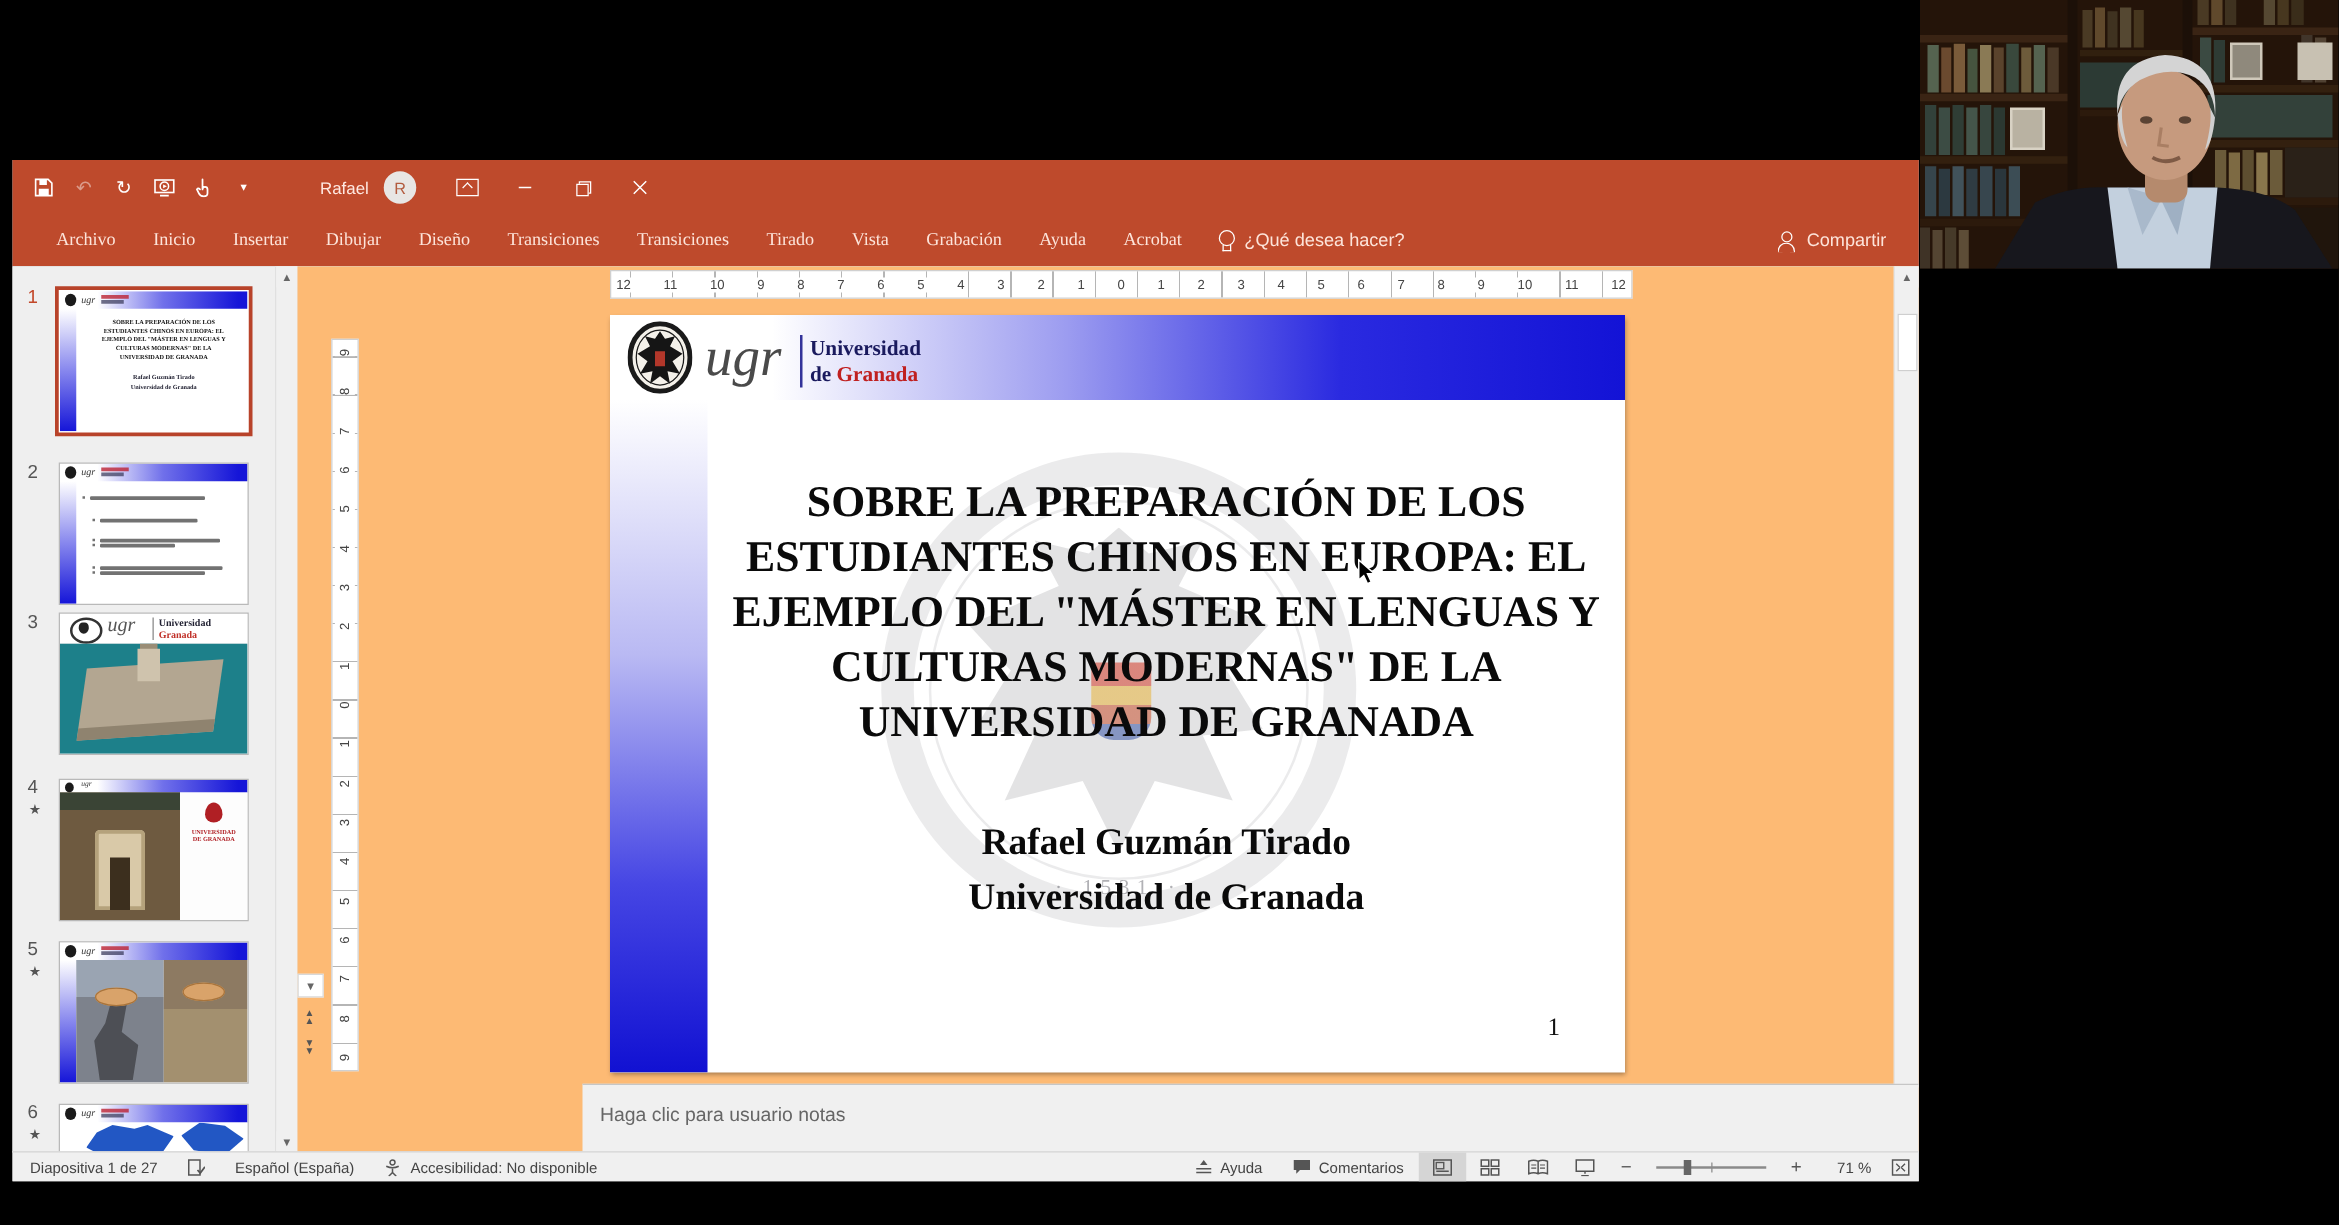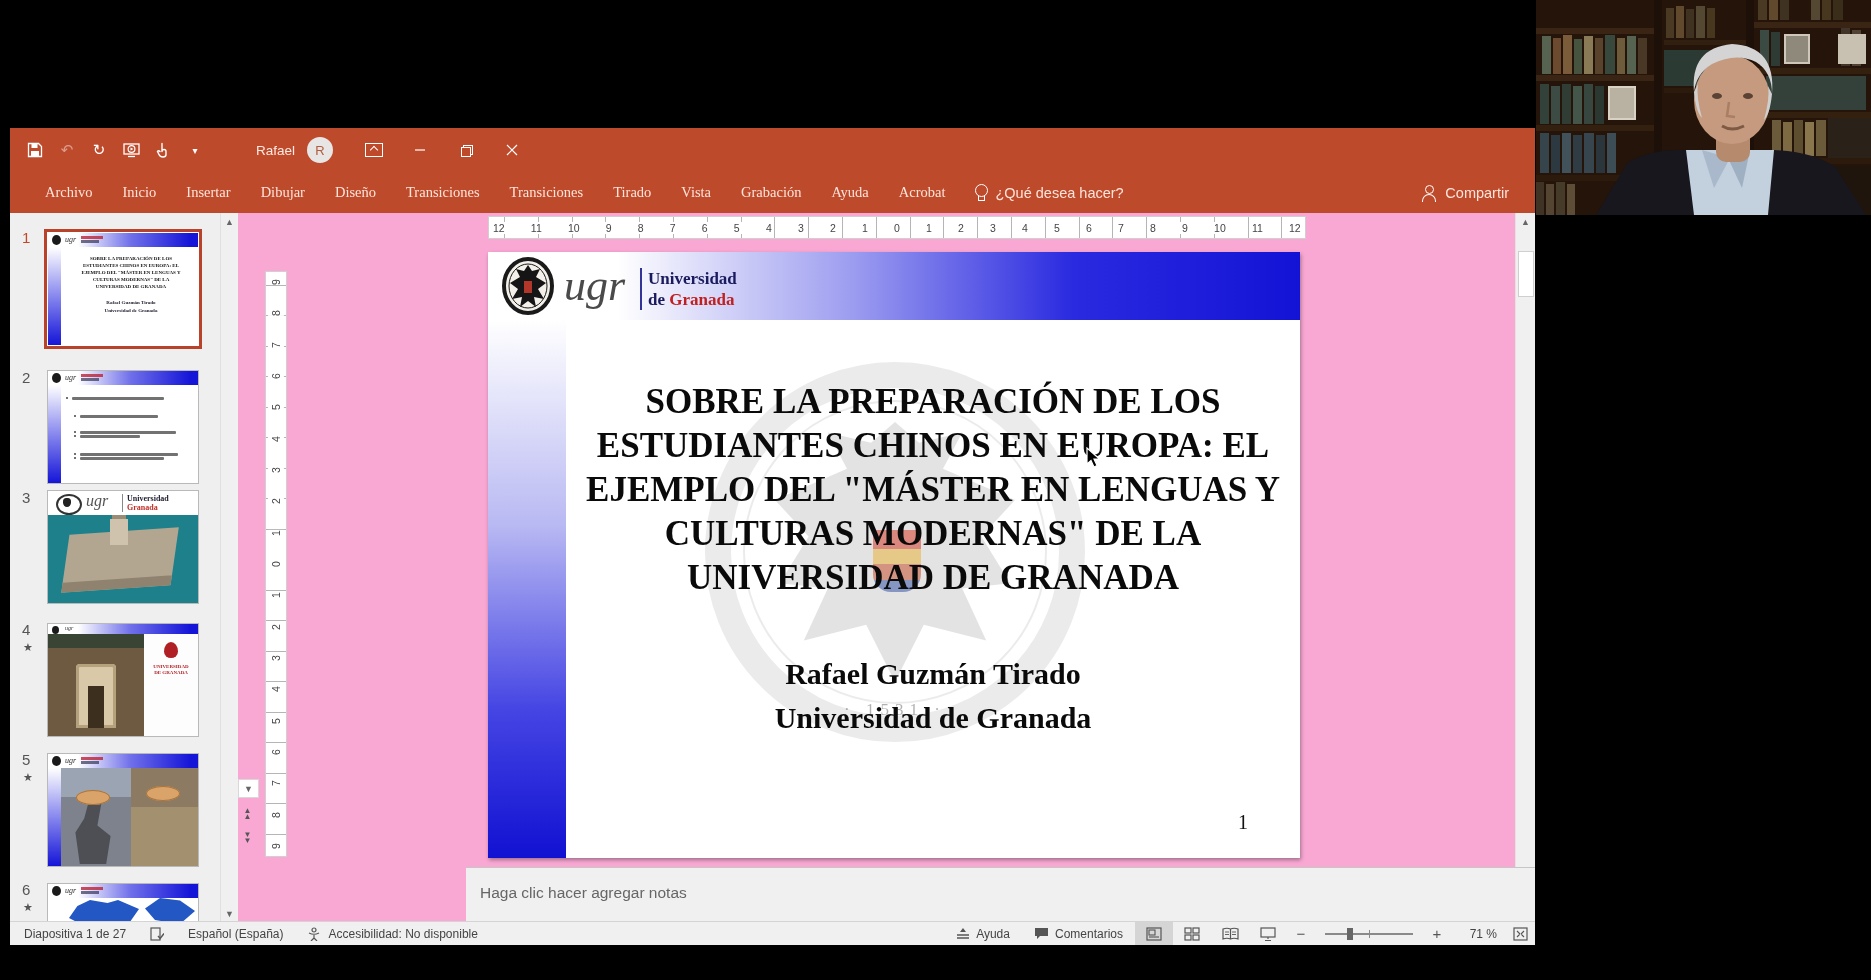--- a/index.html
+++ b/index.html
@@ -77,21 +77,21 @@
   .t5-statue{position:absolute;left:10px;top:26px;width:44px;height:70px;background:#4d4f55;clip-path:polygon(20% 100%,10% 55%,30% 35%,45% 0,70% 10%,60% 45%,90% 60%,80% 100%);}
   .t5-pR{position:absolute;top:14px;left:83px;right:0;bottom:0;background:linear-gradient(#8d7a62 0 40%,#a3906f 40% 100%);}
   .t5-oval{position:absolute;width:34px;height:15px;background:#d9a36a;border-radius:50%;box-shadow:inset 0 0 0 1px #a8743c;}
   
   .t6-map{position:absolute;top:14px;left:13px;right:0;bottom:0;background:#fff;}
   .t6-land{position:absolute;background:#2257c4;}
   
   .pscroll{position:absolute;right:0;top:0;width:17px;bottom:0;background:#f0f0f0;border-left:1px solid #e0e0e0;}
   .arr{position:absolute;left:0;width:17px;height:17px;display:flex;align-items:center;justify-content:center;color:#666;font-size:9px;background:#f0f0f0;}
   
-  .editor{position:absolute;left:228px;top:0;right:0;bottom:0;background:#f9a8d4;}
+  .editor{position:absolute;left:228px;top:0;right:0;bottom:0;background:#fdba74;}
   .hruler{position:absolute;left:250px;top:3px;width:812px;height:21px;background:#fff;border:1px solid #d0d0d0;display:flex;justify-content:space-between;align-items:center;padding:0 2px;
           background-image:repeating-linear-gradient(90deg,transparent 0 15px,#b5b5b5 15px 16px,transparent 16px 33.8px);}
   .hruler span{font-size:10.5px;color:#444;background:#fff;padding:0 2px;}
   .vruler{position:absolute;left:27px;top:58px;width:20px;height:580px;background:#fff;border:1px solid #d0d0d0;display:flex;flex-direction:column;justify-content:space-between;align-items:center;padding:2px 0;
           background-image:repeating-linear-gradient(180deg,transparent 0 13px,#b5b5b5 13px 14px,transparent 14px 30.5px);}
   .vruler span{font-size:10.5px;color:#444;background:#fff;transform:rotate(-90deg);padding:2px 0;}
   
   .slide{position:absolute;left:250px;top:39px;width:812px;height:606px;background:#fff;box-shadow:1px 2px 4px rgba(0,0,0,.35);overflow:hidden;}
   .s-hdr{position:absolute;top:0;left:0;right:0;height:68px;background:linear-gradient(90deg,#ffffff 0%,#ffffff 16%,#9c9cf0 45%,#2a2ae0 72%,#1313d6 100%);}
   .s-col{position:absolute;top:68px;left:0;width:78px;bottom:0;background:linear-gradient(180deg,#ffffff 0%,#b9b9f3 38%,#4646e4 72%,#1111d2 100%);}
@@ -526,21 +526,21 @@
         <div class="dbl" style="right:0;top:592px;">
             <span>▲</span>
             <span>▲</span>
           </div>
         <div class="dbl" style="right:0;top:616px;">
             <span>▼</span>
             <span>▼</span>
           </div>
 
         <div class="notes">
-          <div class="notes-text">Haga clic hacer agregar notas</div>
+          <div class="notes-text">Haga clic para usuario notas</div>
         </div>
       </div>
     </div>
 
     <div class="statusbar">
       <div class="sb-left">
         <span class="sb-item" style="padding-left:14px;">Diapositiva 1 de 27</span>
         <span class="sb-item">
           <svg width="14" height="14" viewBox="0 0 14 14">
               <rect x="1" y="1" width="9" height="12" fill="none" stroke="#555" stroke-width="1.2"></rect>

